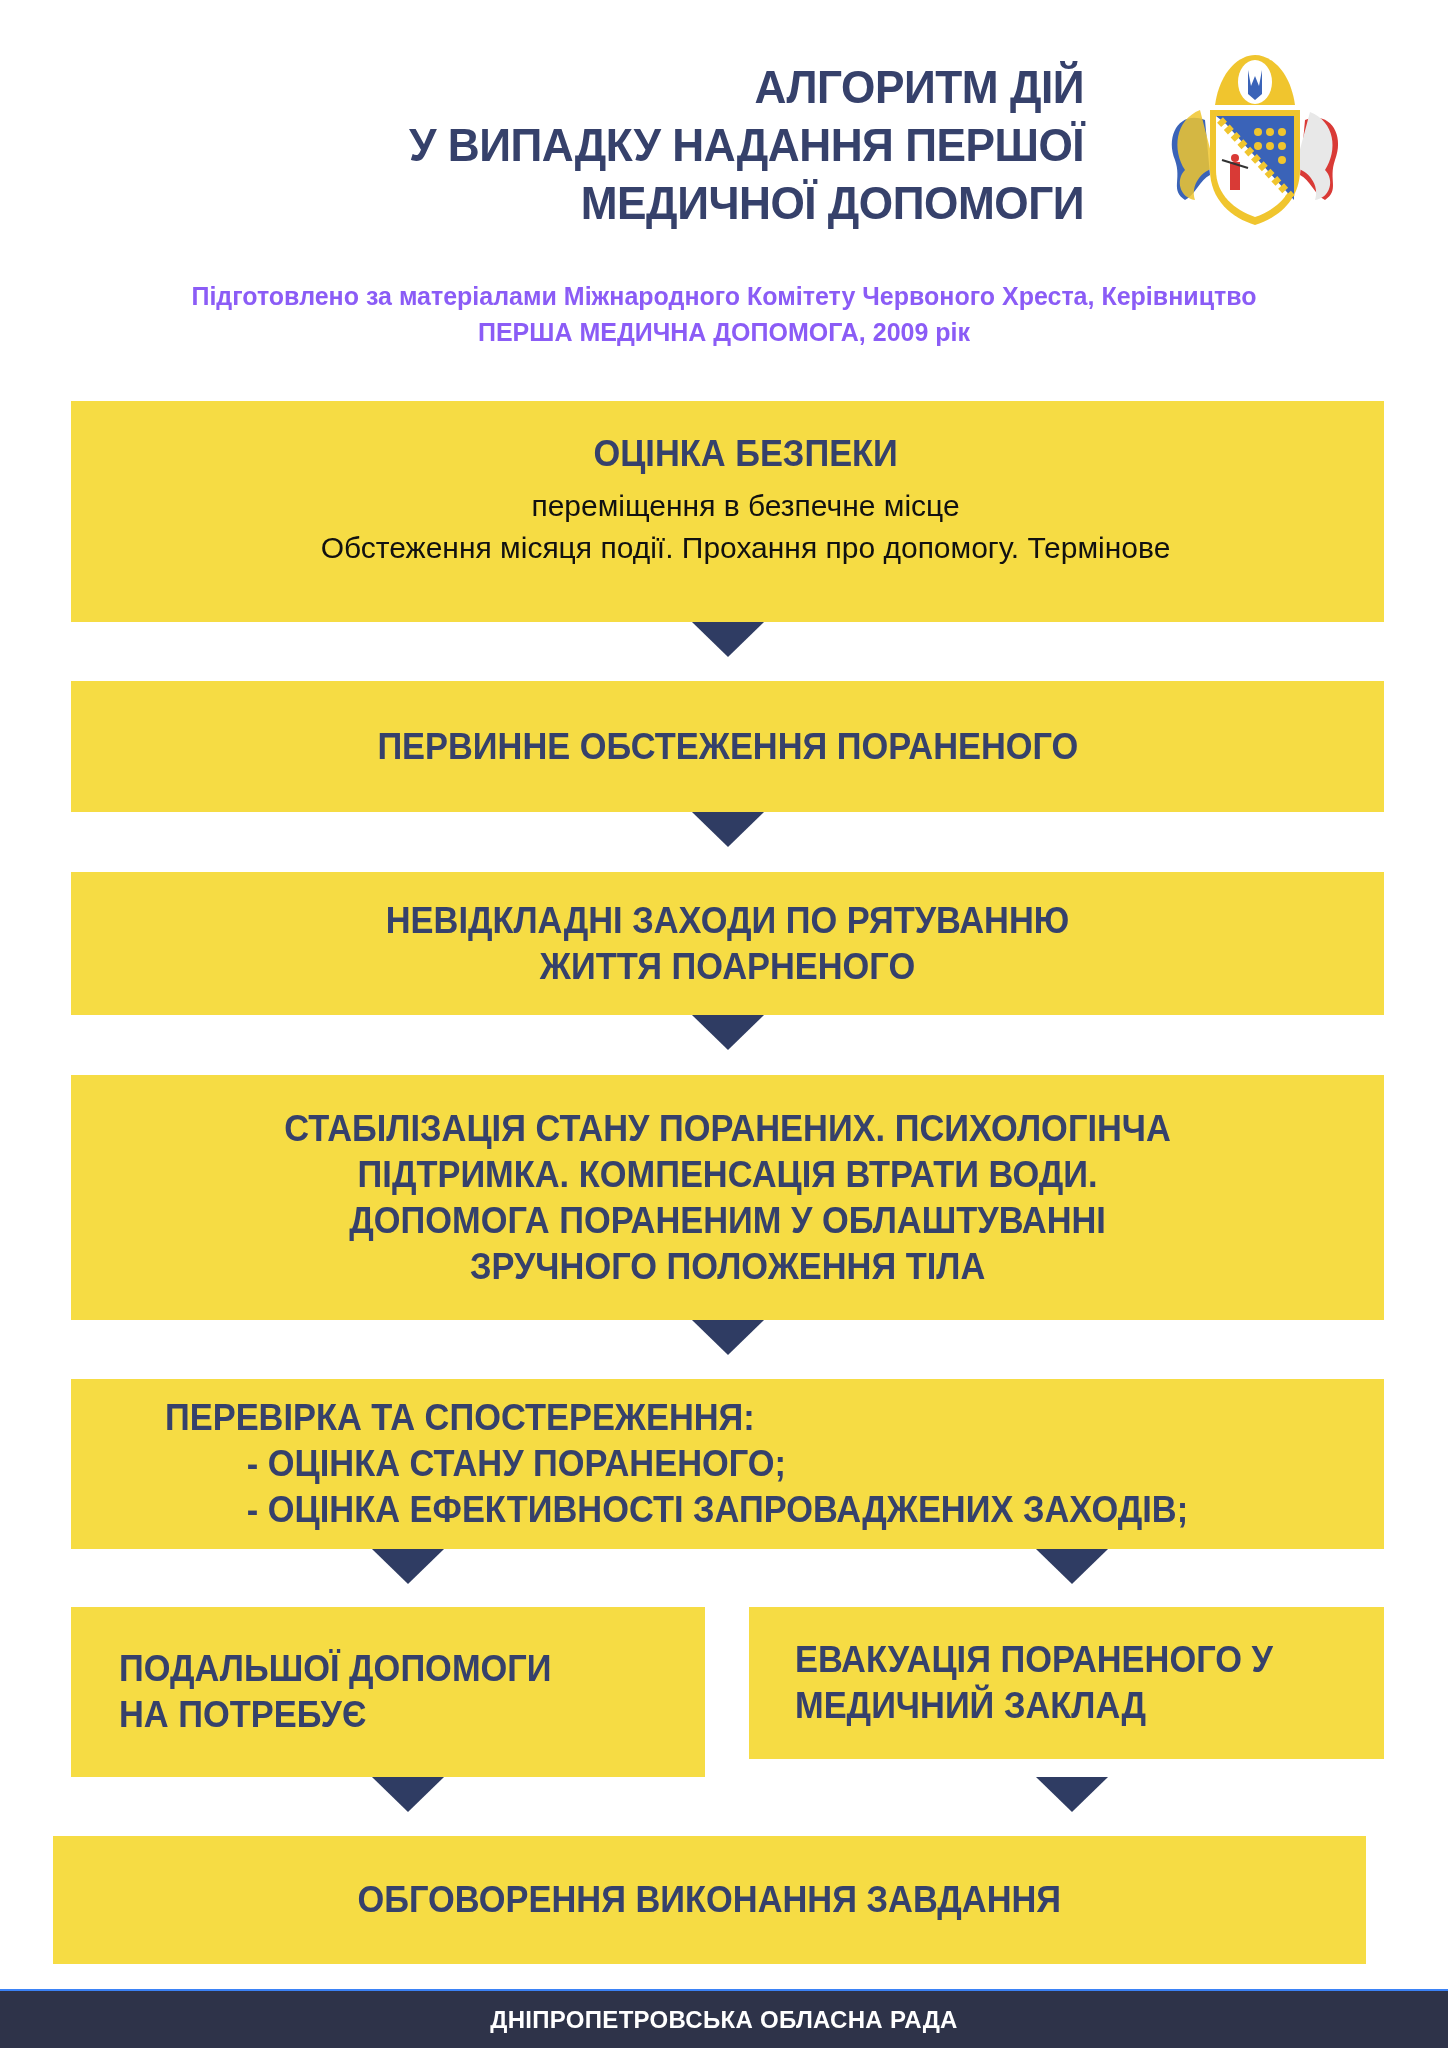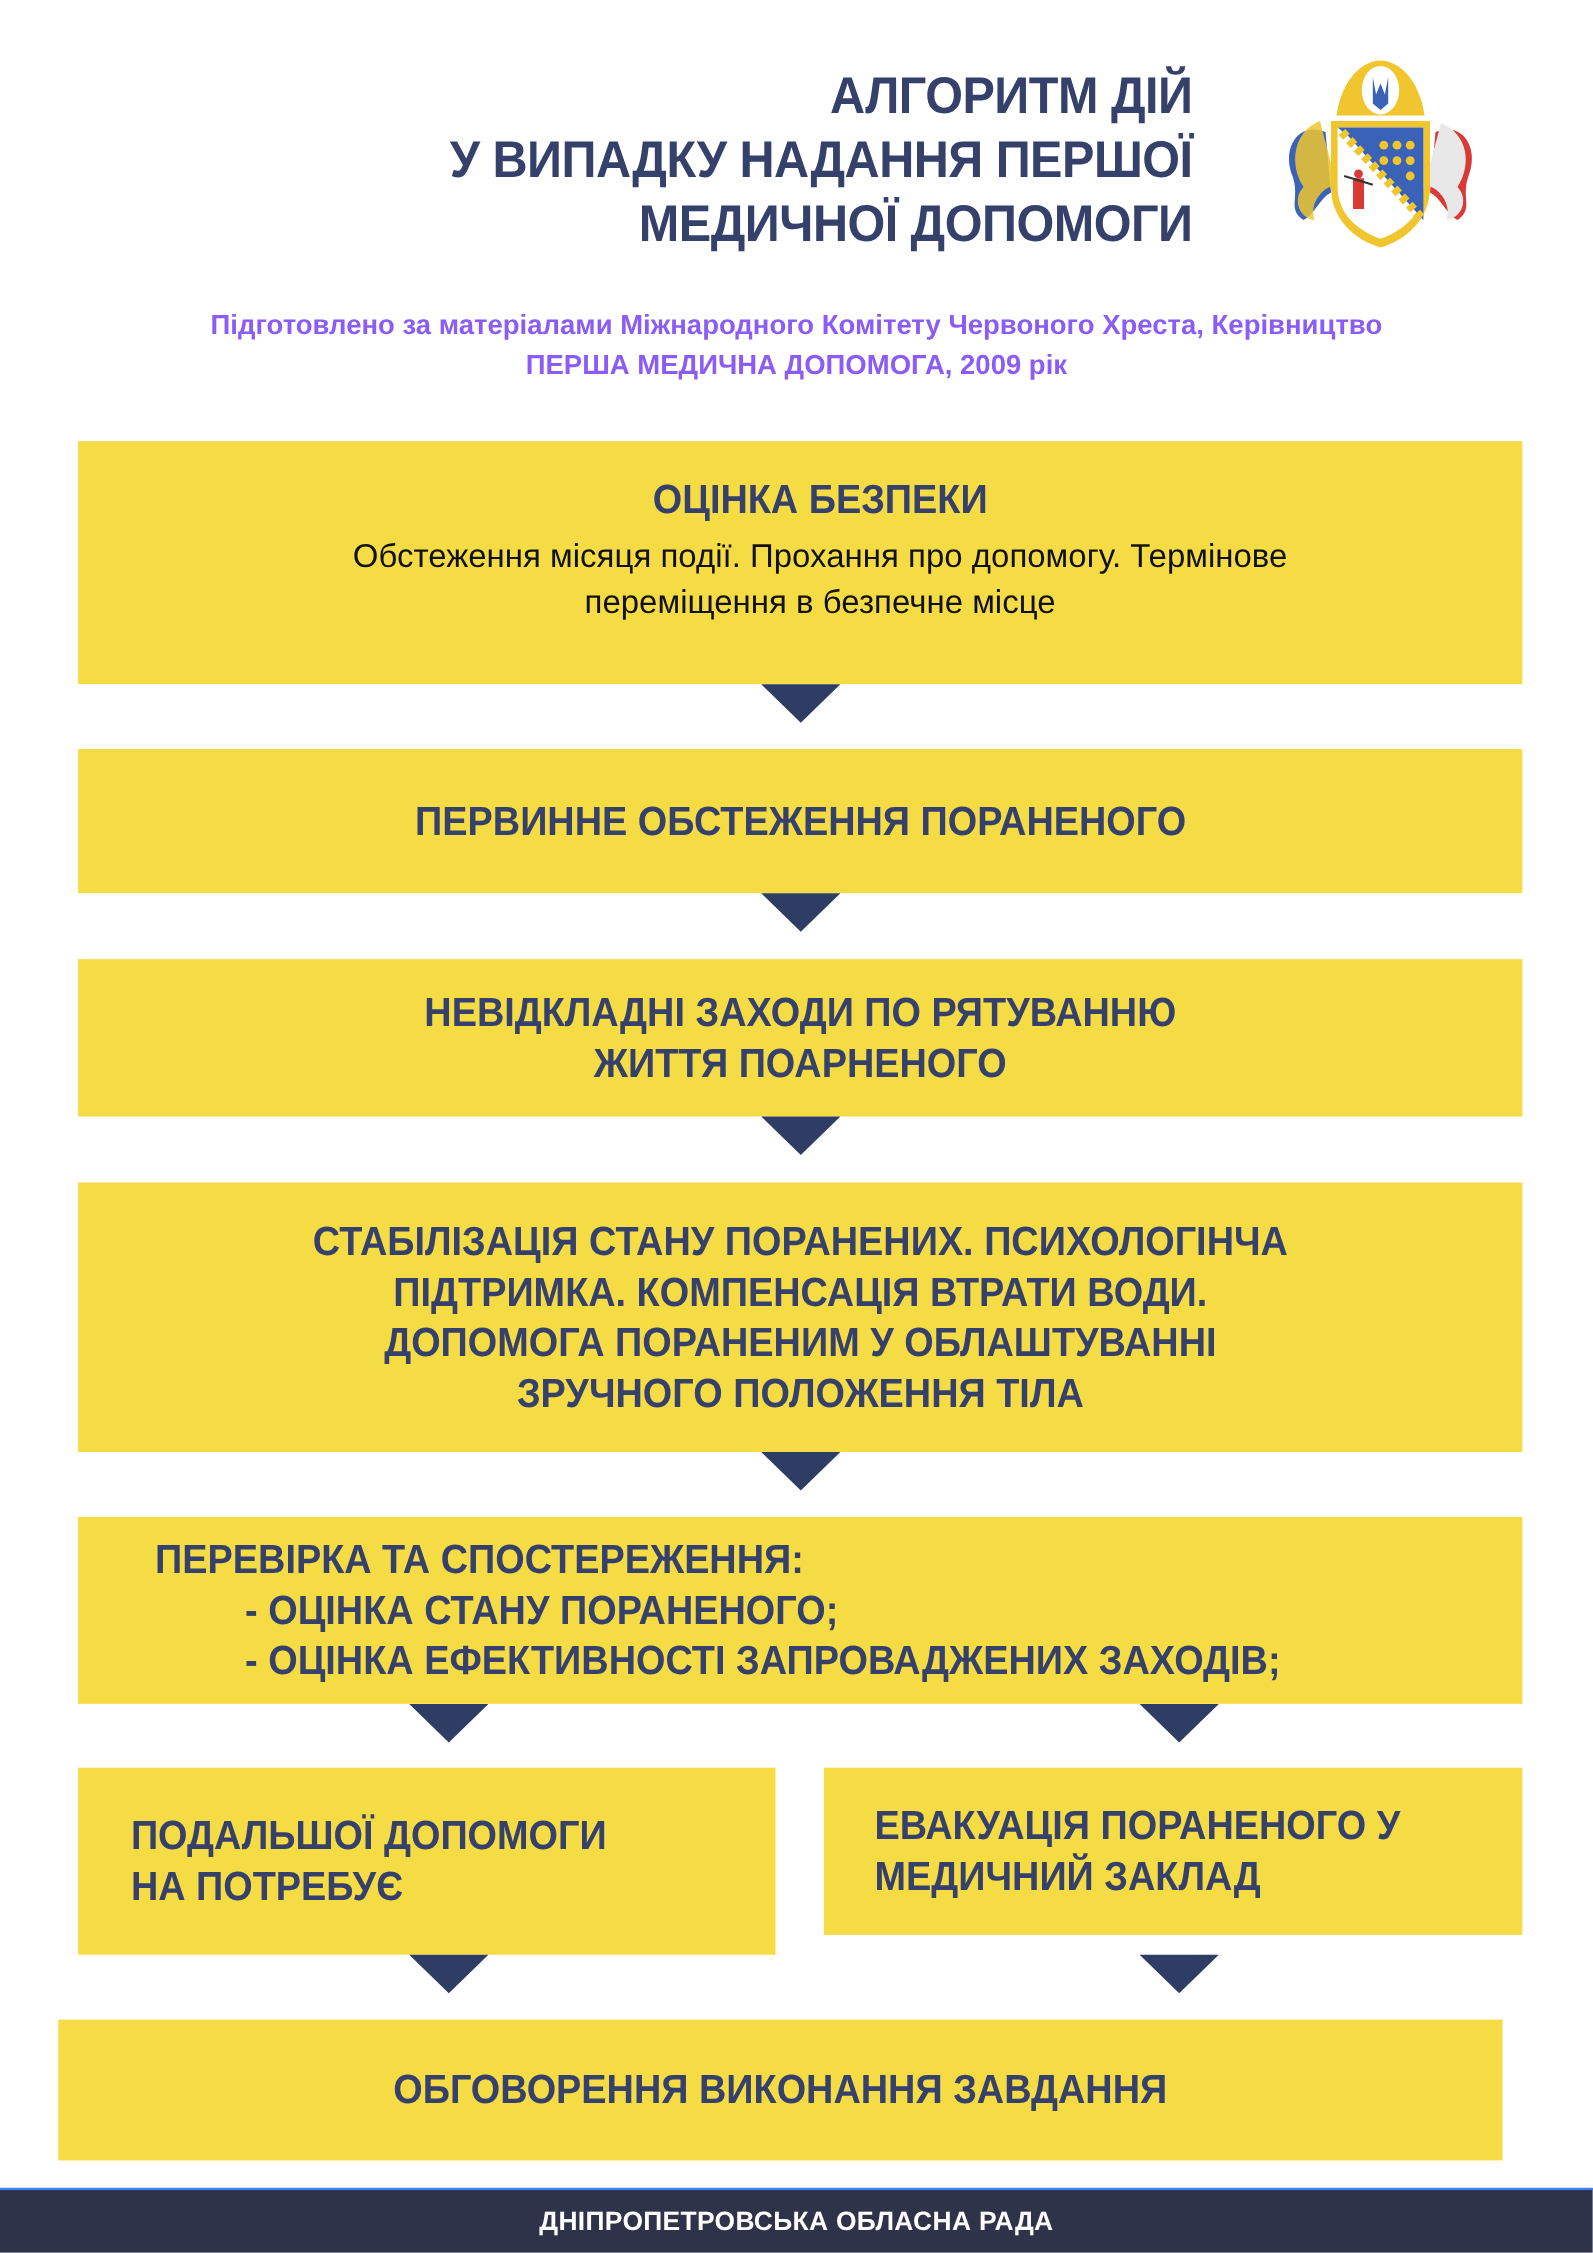--- a/index.html
+++ b/index.html
@@ -94,22 +94,22 @@
 <div class="subtitle">
   <span>Підготовлено за матеріалами Міжнародного Комітету Червоного Хреста, Керівництво</span>
   <span>ПЕРША МЕДИЧНА ДОПОМОГА, 2009 рік</span>
 </div>
 
 <div class="box" style="left:71px; top:401px; width:1313px; height:221px; justify-content:flex-start; padding-top:30px;padding-left:36px;">
   <div class="heading">
     <span>ОЦІНКА БЕЗПЕКИ</span>
   </div>
   <div class="body">
+    <span>переміщення в безпечне місце</span>
     <span>Обстеження місяця події. Прохання про допомогу. Термінове</span>
-    <span>переміщення в безпечне місце</span>
   </div>
 </div>
 <div class="arrow" style="left:692px; top:622px;"></div>
 
 <div class="box" style="left:71px; top:681px; width:1313px; height:131px;">
   <div class="heading">
     <span>ПЕРВИННЕ ОБСТЕЖЕННЯ ПОРАНЕНОГО</span>
   </div>
 </div>
 <div class="arrow" style="left:692px; top:812px;"></div>
@@ -125,21 +125,21 @@
 <div class="box" style="left:71px; top:1075px; width:1313px; height:245px;">
   <div class="heading">
     <span>СТАБІЛІЗАЦІЯ СТАНУ ПОРАНЕНИХ. ПСИХОЛОГІНЧА</span>
     <span>ПІДТРИМКА. КОМПЕНСАЦІЯ ВТРАТИ ВОДИ.</span>
     <span>ДОПОМОГА ПОРАНЕНИМ У ОБЛАШТУВАННІ</span>
     <span>ЗРУЧНОГО ПОЛОЖЕННЯ ТІЛА</span>
   </div>
 </div>
 <div class="arrow" style="left:692px; top:1320px;"></div>
 
-<div class="box left-align" style="left:71px; top:1379px; width:1313px; height:170px; padding-left:70px;">
+<div class="box left-align" style="left:71px; top:1379px; width:1313px; height:170px; padding-left:94px;">
   <div class="heading" style="transform-origin:left center; text-align:left;">
     <span>ПЕРЕВІРКА ТА СПОСТЕРЕЖЕННЯ:</span>
     <span style="padding-left:88px;">- ОЦІНКА СТАНУ ПОРАНЕНОГО;</span>
     <span style="padding-left:88px;">- ОЦІНКА ЕФЕКТИВНОСТІ ЗАПРОВАДЖЕНИХ ЗАХОДІВ;</span>
   </div>
 </div>
 <div class="arrow" style="left:372px; top:1549px;"></div>
 <div class="arrow" style="left:1036px; top:1549px;"></div>
 
 <div class="box left-align" style="left:71px; top:1607px; width:634px; height:170px; padding-left:48px;">

